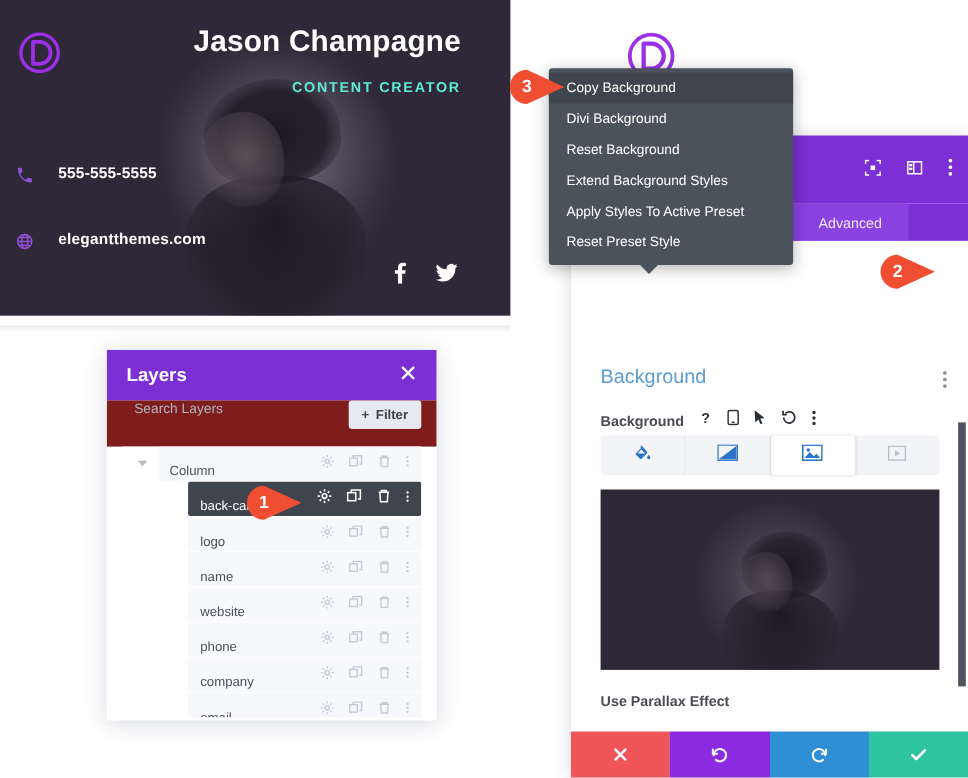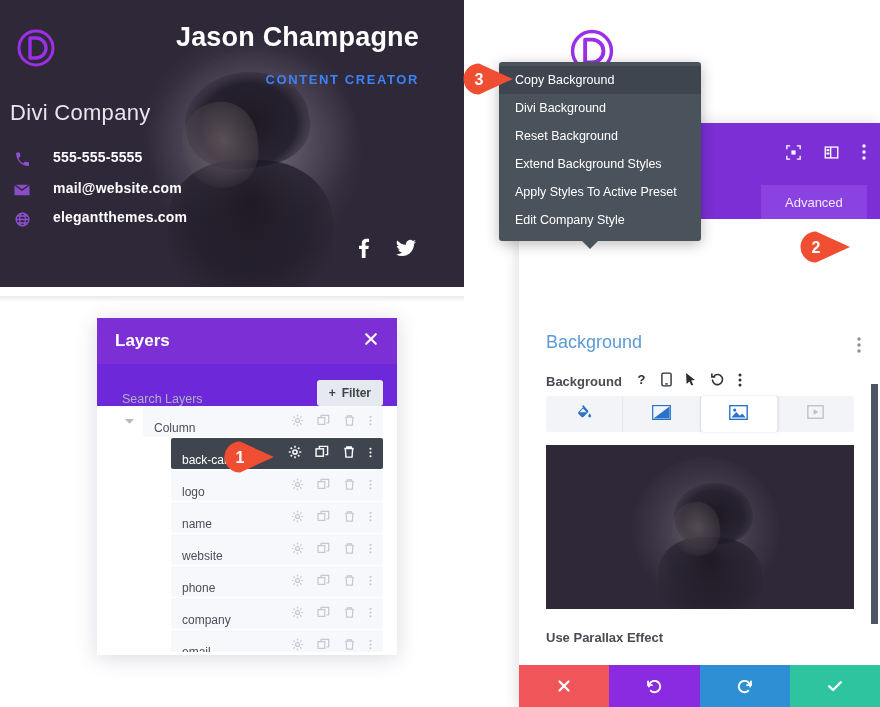--- a/index.html
+++ b/index.html
@@ -45,40 +45,40 @@
   }
 
   #divi-logo-card{position:absolute;left:15px;top:27px;width:42px;height:42px;}
   #card-name{
     position:absolute;right:45px;top:22px;
     color:#ffffff;font-size:27px;font-weight:bold;letter-spacing:.2px;
     white-space:nowrap;
   }
   #card-position{
     position:absolute;right:45px;top:72px;
-    color:#3b82f6;font-size:13px;font-weight:bold;letter-spacing:1.6px;
+    color:#5eead4;font-size:13px;font-weight:bold;letter-spacing:1.6px;
     white-space:nowrap;
   }
   #card-company{
     position:absolute;left:10px;top:100px;
     color:#e8e5ee;font-size:22px;font-weight:300;letter-spacing:.3px;
     white-space:nowrap;
   }
   .card-contact-row{
     position:absolute;left:12px;display:flex;align-items:flex-start;gap:21px;
   }
   .card-contact-icon{width:20px;height:20px;display:flex;align-items:center;justify-content:center;}
   .card-contact-text{color:#ffffff;font-size:14px;font-weight:bold;letter-spacing:.2px;white-space:nowrap;}
   #card-social{
     position:absolute;right:48px;top:238px;display:flex;gap:26px;align-items:center;
   }
 
   
   #context-menu{
-    position:absolute;left:499px;top:62px;width:202px;
+    position:absolute;left:499px;top:62px;width:222px;
     background:#4a525c;border-radius:3px;
     box-shadow:0 3px 14px rgba(0,0,0,.28);
     padding:4px 0 7px 0;z-index:40;
   }
   #context-menu .cm-item{
     color:#ffffff;font-size:12.5px;padding:7px 16px;cursor:default;white-space:nowrap;
   }
   #context-menu .cm-item.active{background:#3e454e;}
   #cm-arrow{
     position:absolute;left:82px;bottom:-8px;width:0;height:0;
@@ -101,21 +101,21 @@
   #panel-header-icons{
     position:absolute;right:14px;top:21px;display:flex;align-items:center;gap:23px;
   }
   #panel-tabs{
     height:34px;background:#7b2fd4;display:flex;align-items:stretch;
     position:relative;
   }
   #tab-advanced{
     position:absolute;left:201px;top:0;height:34px;background:#8a42e0;
     display:flex;align-items:center;padding:0 24px;
-    color:#f2e8ff;font-size:13px;margin-left:41px;
+    color:#f2e8ff;font-size:13px;
   }
   #panel-body{
     position:relative;height:424px;background:#ffffff;padding:0 0 0 0;overflow:hidden;
   }
   #section-title{
     position:absolute;left:27px;top:113px;color:#5b9bd5;font-size:18px;
   }
   #section-dots{position:absolute;right:19px;top:118px;}
   #bg-label-row{
     position:absolute;left:27px;top:153px;display:flex;align-items:center;gap:13px;
@@ -171,22 +171,22 @@
     position:absolute;left:97px;top:318px;width:300px;height:337px;
     background:#ffffff;box-shadow:0 3px 20px rgba(60,70,110,.20);
     overflow:hidden;z-index:30;
   }
   #layers-header{
     height:46px;background:#7b2fd4;display:flex;align-items:center;
     justify-content:space-between;padding:0 18px;
   }
   #layers-title{color:#ffffff;font-size:17px;font-weight:bold;}
   #layers-search-row{
-    height:42px;display:flex;align-items:flex-end;justify-content:space-between;
-    padding:0 14px 0 25px;background:#6d28d9;
+    height:42px;display:flex;align-items:flex-start;justify-content:space-between;
+    padding:0 14px 0 25px;background:#7f1d1d;
   }
   #layers-search-placeholder{color:#aeb3bd;font-size:12.5px;}
   #layers-filter-btn{
     background:#e6e9ef;border-radius:3px;color:#3d424b;font-size:12px;
     padding:6px 12px;display:flex;align-items:center;gap:6px;font-weight:bold;
   }
   #layers-list{
     position:relative;margin:0 14px;background:#ffffff;height:246px;overflow:hidden;
   }
   .layer-row{
@@ -233,40 +233,30 @@
 
   <div id="divi-logo-card">
     <svg width="42" height="42" viewBox="0 0 42 42">
       <circle cx="21" cy="21" r="17" fill="none" stroke="#9b30e8" stroke-width="3"></circle>
       <path d="M15 11 h6 a10 10 0 0 1 0 20 h-6 z" fill="none" stroke="#9b30e8" stroke-width="3.4" stroke-linejoin="round"></path>
     </svg>
   </div>
 
   <div id="card-name">Jason Champagne</div>
   <div id="card-position">CONTENT CREATOR</div>
-  <div id="card-company">Divi Company</div>
 
   <div class="card-contact-row" style="top:149px">
     <span class="card-contact-icon">
       <svg width="17" height="17" viewBox="0 0 24 24" fill="#8e4fd0">
         <path d="M6.6 10.8c1.4 2.8 3.8 5.1 6.6 6.6l2.2-2.2c.3-.3.7-.4 1-.2 1.2.4 2.4.6 3.7.6.6 0 1 .4 1 1V20c0 .6-.4 1-1 1C11 21 3 13 3 3c0-.6.4-1 1-1h3.5c.6 0 1 .4 1 1 0 1.3.2 2.5.6 3.7.1.3 0 .7-.2 1l-2.3 2.1z"></path>
       </svg>
     </span>
     <span class="card-contact-text">555-555-5555</span>
   </div>
 
-  <div class="card-contact-row" style="top:180px">
-    <span class="card-contact-icon">
-      <svg width="18" height="18" viewBox="0 0 24 24" fill="#8e4fd0">
-        <path d="M2 5h20v14H2z" opacity=".95"></path>
-        <path d="M2 5l10 7 10-7" fill="none" stroke="#2f2838" stroke-width="2"></path>
-      </svg>
-    </span>
-    <span class="card-contact-text">mail@website.com</span>
-  </div>
 
   <div class="card-contact-row" style="top:209px">
     <span class="card-contact-icon">
       <svg width="17" height="17" viewBox="0 0 24 24" fill="none" stroke="#8e4fd0" stroke-width="1.9">
         <circle cx="12" cy="12" r="9"></circle>
         <ellipse cx="12" cy="12" rx="4" ry="9"></ellipse>
         <path d="M3 12h18M4.5 7h15M4.5 17h15"></path>
       </svg>
     </span>
     <span class="card-contact-text">elegantthemes.com</span>
@@ -293,21 +283,21 @@
     <path d="M15 11 h6 a10 10 0 0 1 0 20 h-6 z" fill="none" stroke="#9b30e8" stroke-width="3.4" stroke-linejoin="round"></path>
   </svg>
 </div>
 
 <div id="context-menu">
   <div class="cm-item active">Copy Background</div>
   <div class="cm-item">Divi Background</div>
   <div class="cm-item">Reset Background</div>
   <div class="cm-item">Extend Background Styles</div>
   <div class="cm-item">Apply Styles To Active Preset</div>
-  <div class="cm-item">Edit Company Style</div>
+  <div class="cm-item">Reset Preset Style</div>
   <div id="cm-arrow"></div>
 </div>
 
 <div id="settings-panel">
 
   <div id="panel-header">
     <div id="panel-header-icons">
       <span>
         <svg width="15" height="15" viewBox="0 0 18 18" fill="none" stroke="#ffffff" stroke-width="1.6">
           <path d="M1 5V1h4M13 1h4v4M17 13v4h-4M5 17H1v-4"></path>

